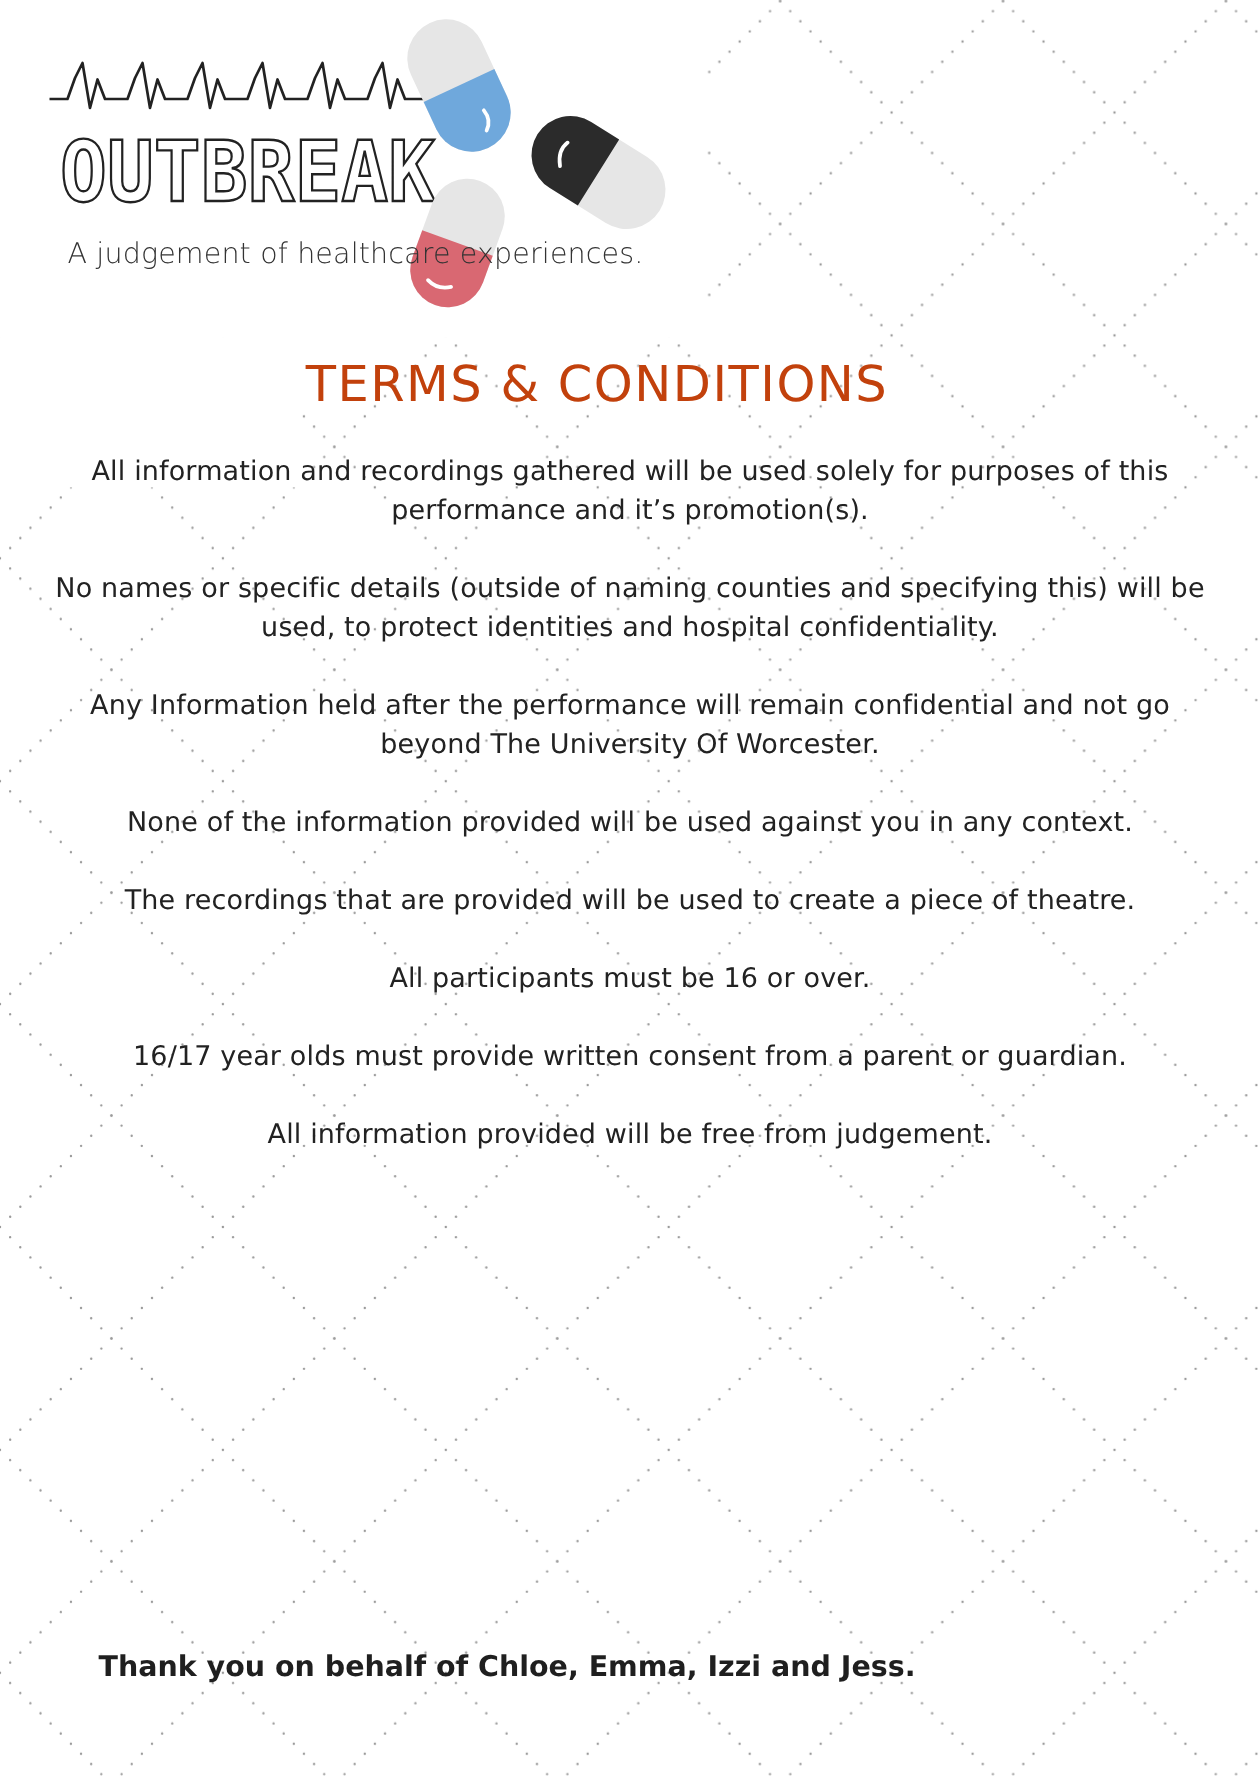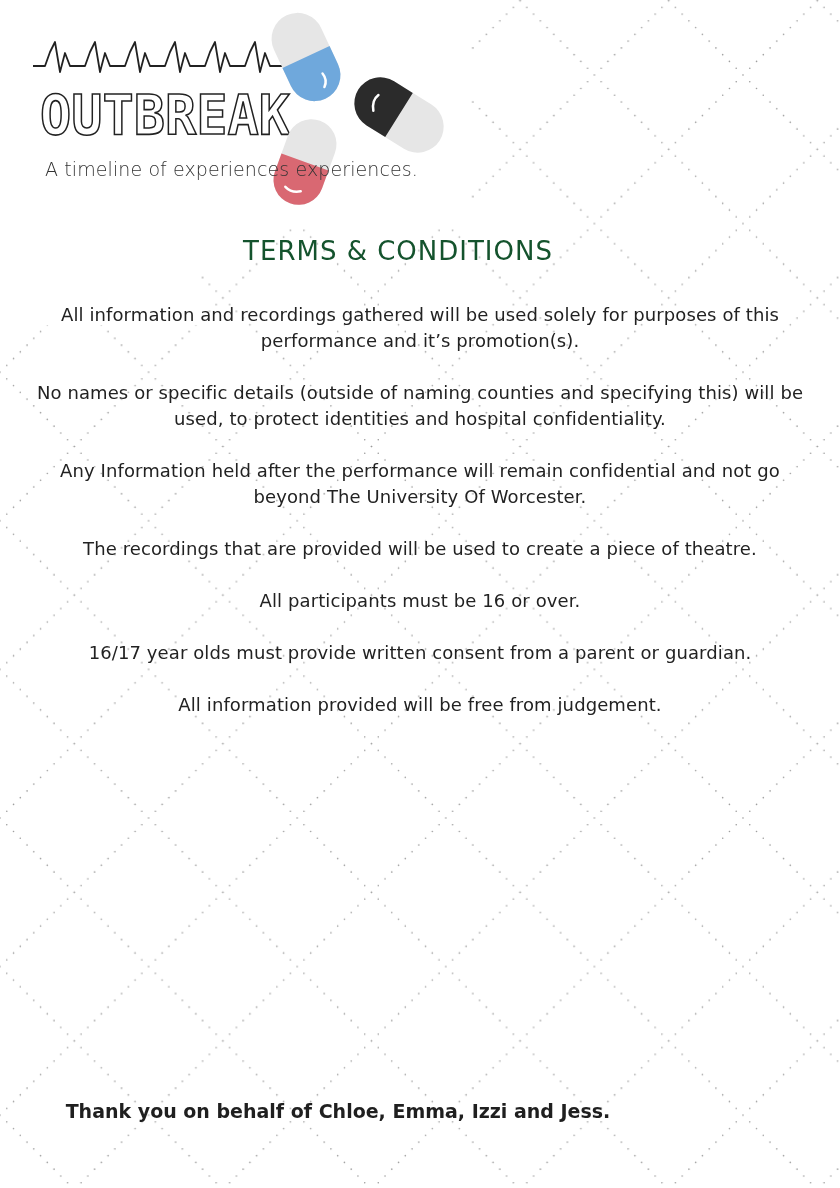--- a/index.html
+++ b/index.html
@@ -13,22 +13,22 @@
   .logo { position: absolute; left: 0; top: 0; width: 460px; height: 220px; z-index: 2; }
   .logo svg { position: absolute; left: 0; top: 0; }
   .tagline {
     position: absolute; left: 45px; top: 158px; z-index: 3;
     font-family: "DejaVu Sans", sans-serif; font-size: 19px; font-weight: 300;
     color: #333333; letter-spacing: 0.1px; white-space: nowrap;
     font-style: normal;
   }
   .title {
     position: absolute; left: 0; top: 236px; width: 796px; text-align: center; z-index: 3;
-    font-family: "DejaVu Sans", sans-serif; font-size: 26px; letter-spacing: 1px;
-    color: #14532d; font-weight: normal; margin: 0;
+    font-family: "DejaVu Sans", sans-serif; font-size: 33px; letter-spacing: 1px;
+    color: #c2410c; font-weight: normal; margin: 0;
   }
   .terms { position: absolute; left: 30px; top: 302px; width: 780px; z-index: 3; }
   .term {
     text-align: center; font-family: "DejaVu Sans", sans-serif;
     font-size: 18px; line-height: 26px; color: #222222; margin: 0 0 26px 0;
     letter-spacing: 0.1px;
   }
   .term.single { margin-bottom: 26px; }
   .thanks {
     position: absolute; left: 0; top: 1100px; width: 676px; text-align: center; z-index: 3;
@@ -80,27 +80,28 @@
       <path d="M-10,-24 Q-2,-31 6,-28" stroke="#fff" stroke-width="2.5" fill="none" stroke-linecap="round"></path>
     </g>
 
     <g transform="translate(305,162) rotate(20)">
       <rect x="-25" y="-44" width="50" height="88" rx="25" fill="#e6e6e6"></rect>
       <path d="M-25,0 L25,0 L25,19 A25,25 0 0 1 -25,19 Z" fill="#d96872"></path>
       <path d="M-10,30 Q-2,34 6,29" stroke="#fff" stroke-width="2.5" fill="none" stroke-linecap="round"></path>
     </g>
   </svg>
 </div>
-<div class="tagline">A timeline of experiences experiences.</div>
+<div class="tagline">A judgement of healthcare experiences.</div>
 
 <h1 class="title">TERMS &amp; CONDITIONS</h1>
 
 <div class="terms">
   <p class="term">All information and recordings gathered will be used solely for purposes of this performance and it’s promotion(s).</p>
   <p class="term">No names or specific details (outside of naming counties and specifying this) will be used, to protect identities and hospital confidentiality.</p>
   <p class="term">Any Information held after the performance will remain confidential and not go beyond The University Of Worcester.</p>
+  <p class="term single">None of the information provided will be used against you in any context.</p>
   <p class="term single">The recordings that are provided will be used to create a piece of theatre.</p>
   <p class="term single">All participants must be 16 or over.</p>
   <p class="term single">16/17 year olds must provide written consent from a parent or guardian.</p>
   <p class="term single">All information provided will be free from judgement.</p>
 </div>
 
 <div class="thanks">Thank you on behalf of Chloe, Emma, Izzi and Jess.</div>
 
 </body></html>

